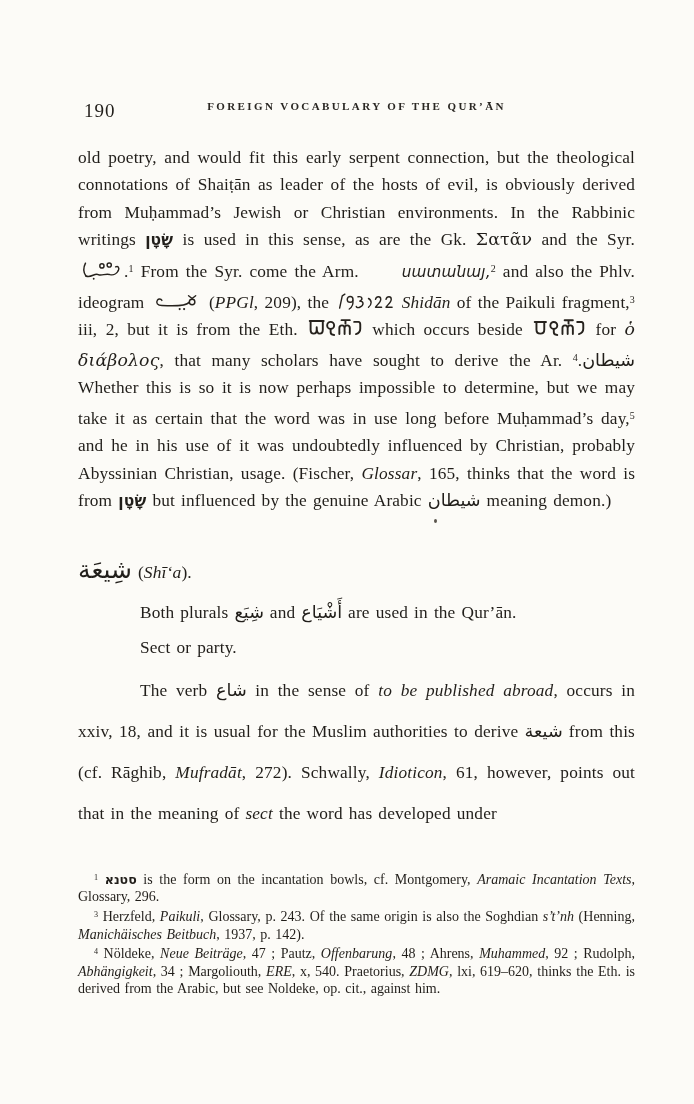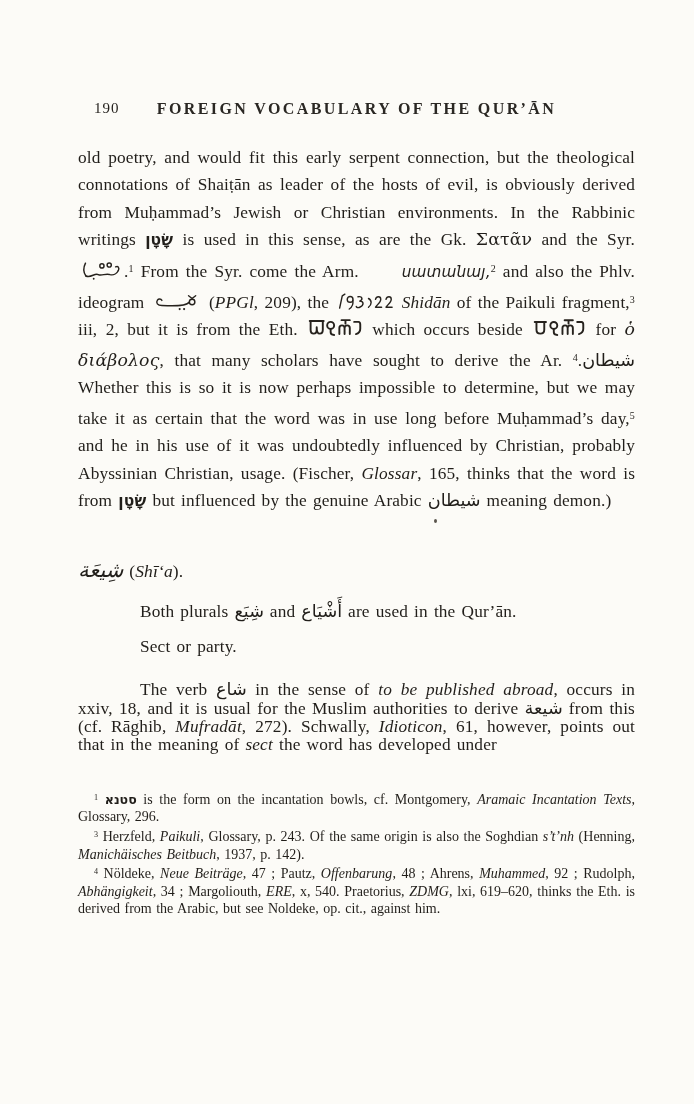--- a/index.html
+++ b/index.html
@@ -8,39 +8,39 @@
     width:694px;height:1104px;
     margin:0 auto;
     background:#fcfbf7;
     box-sizing:border-box;
     padding:100px 59px 0 78px;
     font-family:"Liberation Serif", serif;
     color:#211e1a;
     overflow:hidden;
   }
   .header{position:relative;height:18px;}
-  .pageno{position:absolute;left:16px;top:0;font-size:15px;letter-spacing:1px;}
-  .running-title{display:block;text-align:center;font-size:16px;font-weight:700;letter-spacing:2.4px;color:#2a2723;}
+  .pageno{position:absolute;left:6px;top:0;font-size:19px;letter-spacing:1px;}
+  .running-title{display:block;text-align:center;font-size:11px;font-weight:700;letter-spacing:2.4px;color:#2a2723;}
   p{margin:0;}
   .body-text{font-size:17.3px;line-height:27.4px;text-align:justify;word-spacing:1.6px;letter-spacing:.15px;}
   .p1{margin-top:26px;}
   .entry-head{margin-top:40px;font-size:17.5px;line-height:30px;}
   .refs{margin-top:12px;text-indent:62px;}
   .gloss{margin-top:5px;text-indent:62px;}
   .plurals{margin-top:9px;text-indent:62px;line-height:33px;}
-  .verb{margin-top:19px;line-height:18px;}
+  .verb{margin-top:8px;line-height:41px;}
   .verb-indent{text-indent:62px;}
   .footnotes{margin-top:35px;font-size:14px;line-height:17.6px;text-align:justify;word-spacing:1px;}
   .fn{text-indent:16px;}
   
   .it{font-style:italic;}
   .sup{font-size:.58em;vertical-align:.5em;}
   .heb{font-family:"DejaVu Sans",sans-serif;font-weight:700;font-size:.9em;}
   .ar{font-family:"DejaVu Sans",sans-serif;font-size:1.02em;}
-  .ar-head{font-family:"DejaVu Sans",sans-serif;font-size:21px;font-style:italic;}
+  .ar-head{font-family:"DejaVu Sans",sans-serif;font-size:25px;}
   .gk{font-family:"DejaVu Serif",serif;}
   .gki{font-family:"DejaVu Serif",serif;font-style:italic;}
   .arm{font-family:"DejaVu Sans",sans-serif;font-style:italic;font-size:.88em;margin-left:36px;}
   .glyph{display:inline-block;vertical-align:-4px;margin:0 2px;}
   .glyph path,.glyph circle{stroke:#26221d;fill:none;stroke-width:1.6;stroke-linecap:round;stroke-linejoin:round;}
   .glyph .fat{stroke-width:2.2;}
   .glyph .dot{fill:#26221d;stroke:none;}
   .speck{position:absolute;width:3px;height:4px;background:#5a554d;border-radius:50%;}
 </style>
 </head>

